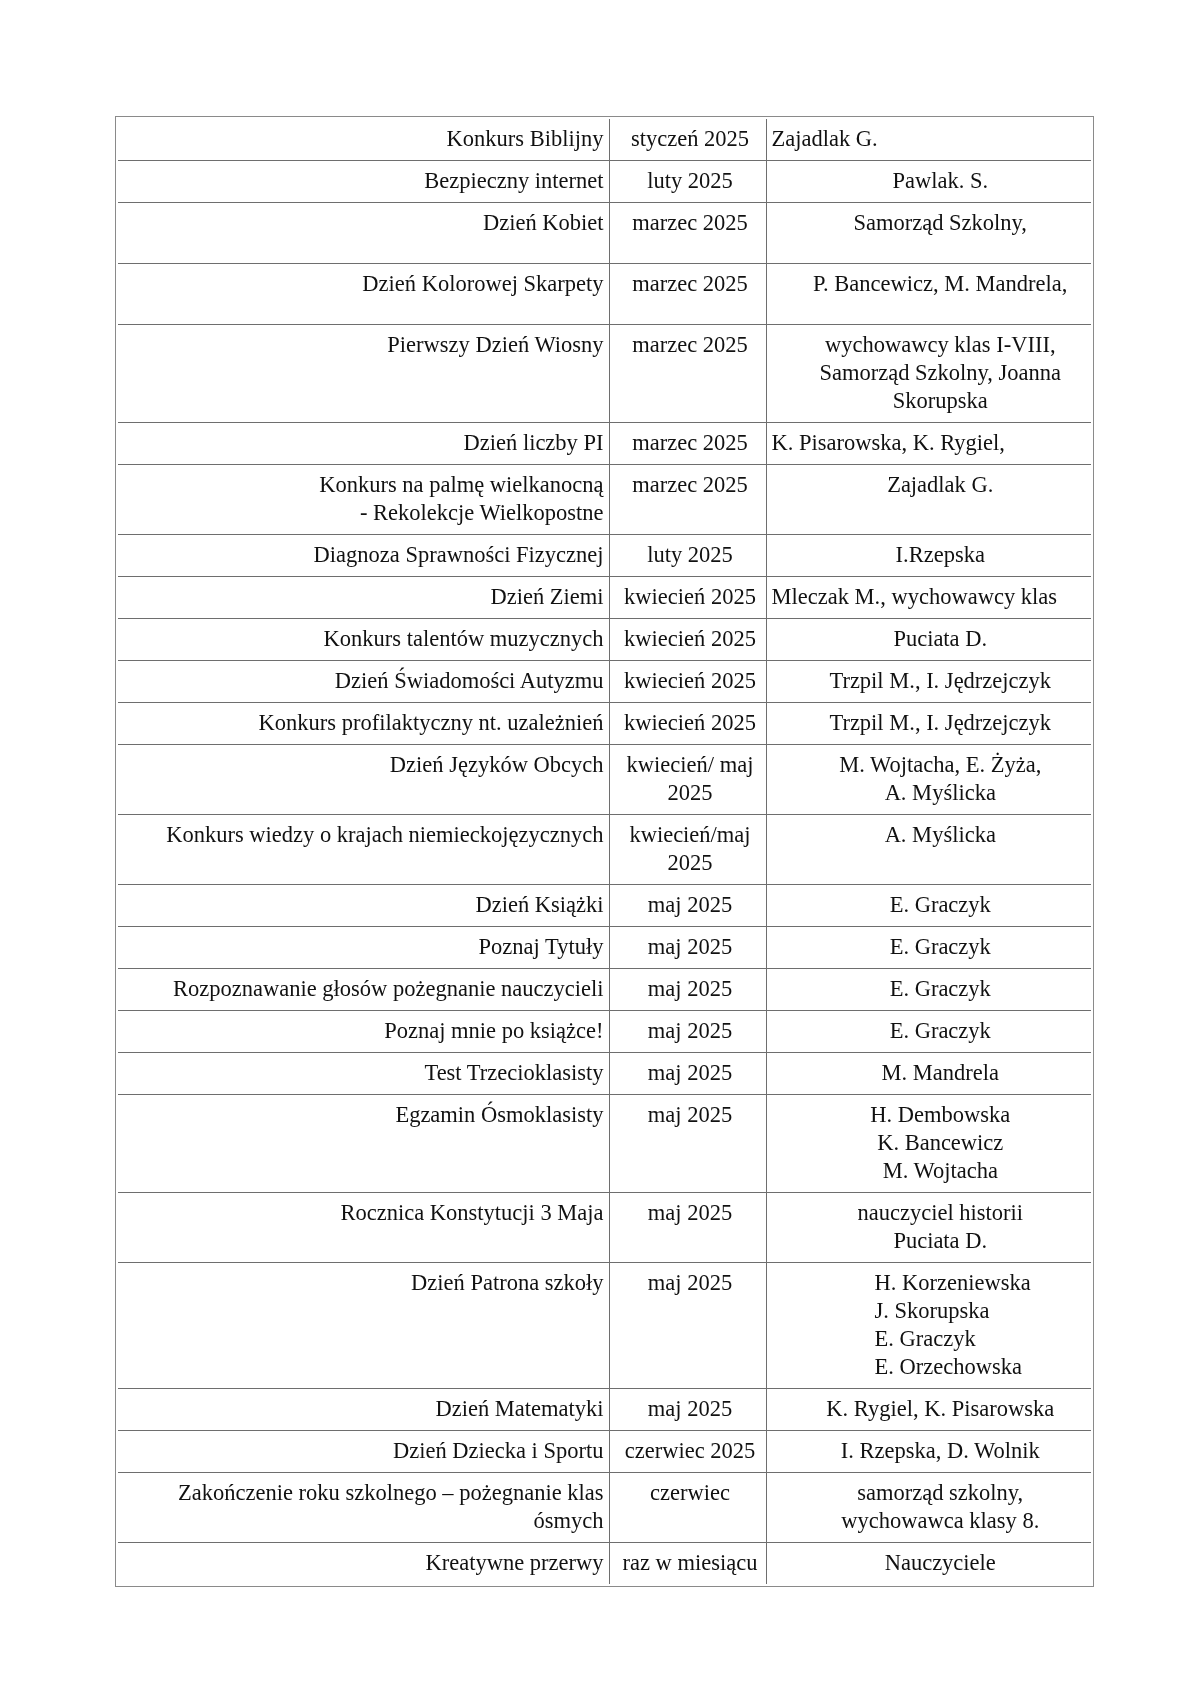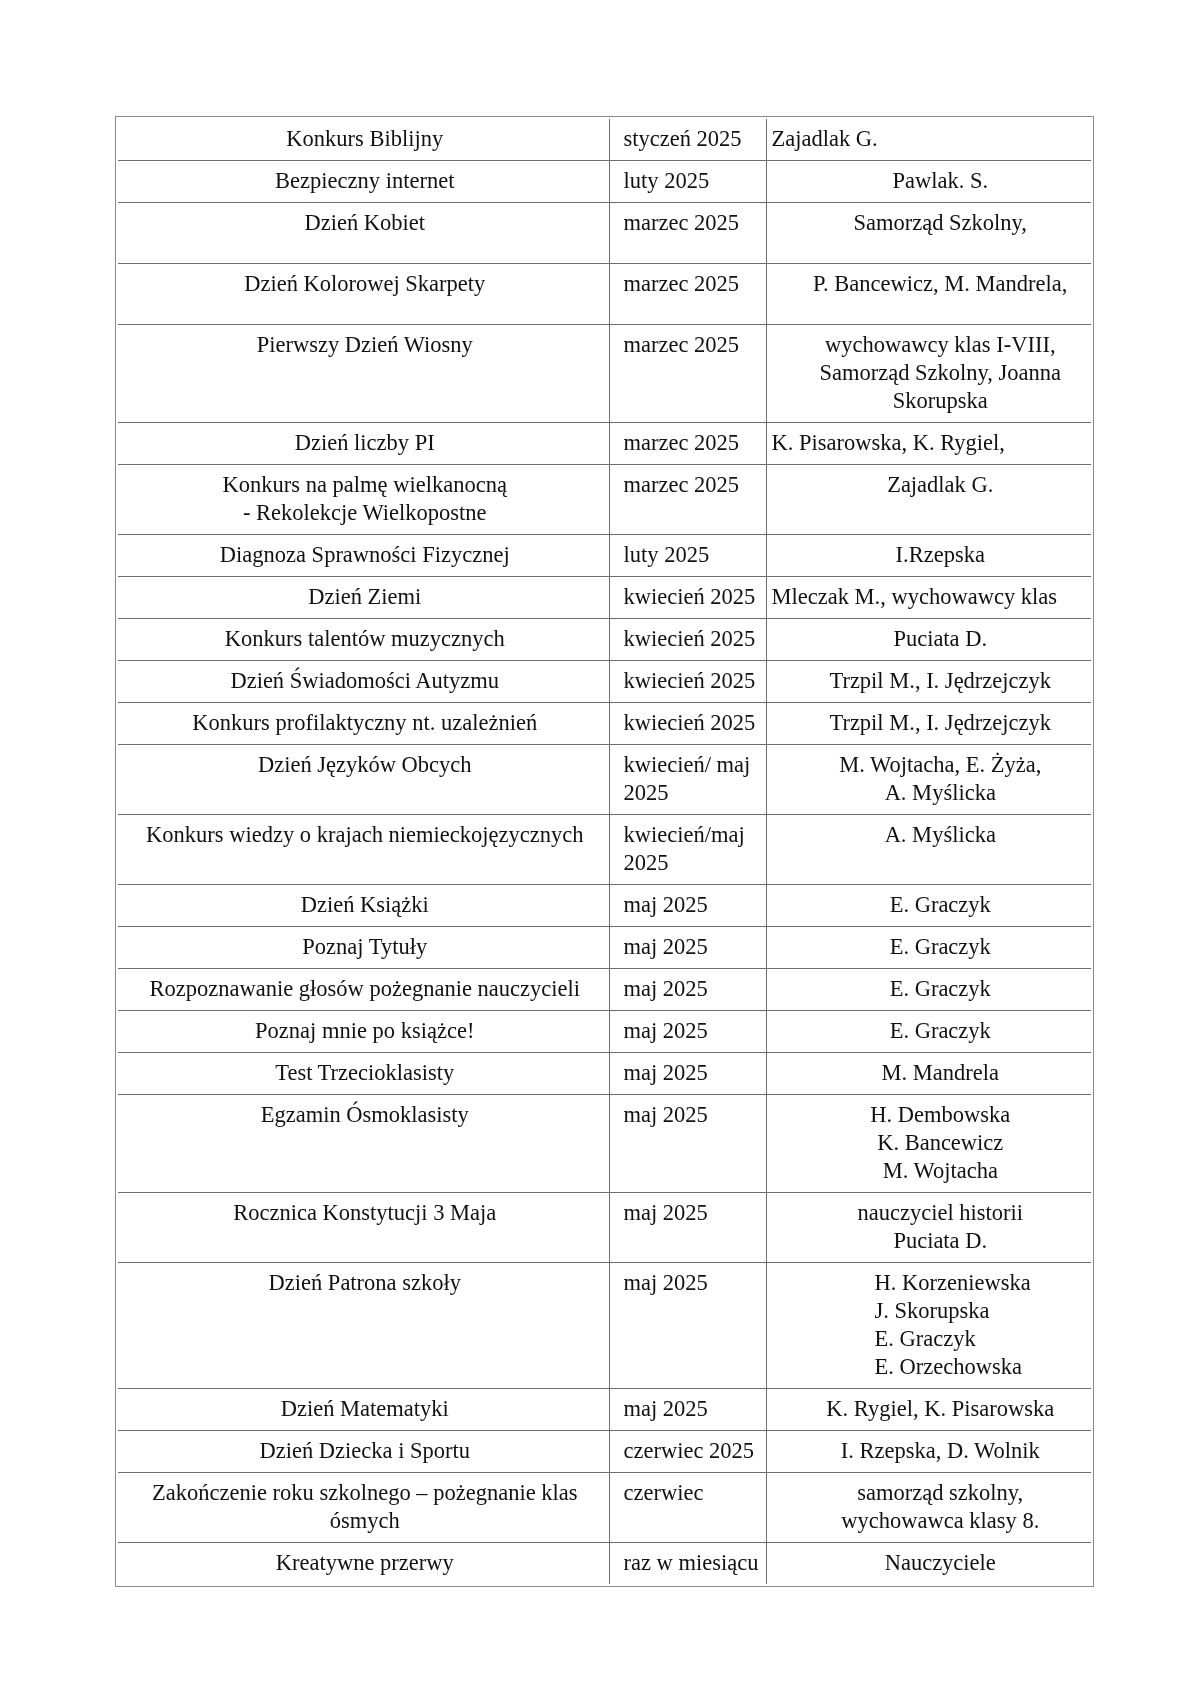--- a/index.html
+++ b/index.html
@@ -36,22 +36,22 @@
       vertical-align: top;
       font-size: 22.5px;
       line-height: 28px;
       padding: 6px 5px 7px 8px;
       white-space: normal;
     }
     tr:first-child td { border-top: none; }
     tr:last-child td { border-bottom: none; }
     td:first-child { border-left: none; }
     td:last-child { border-right: none; padding-left: 28px; }
-    td.event { text-align: center; margin-top: 40px; }
-    td.date { padding-left: 14px; padding-right: 3px; }
+    td.event { text-align: right; margin-top: 40px; }
+    td.date { text-align: center; padding-left: 8px; padding-right: 3px; }
     td.resp { text-align: center; }
     td.resp.left { text-align: left; padding-left: 5px; }
     td.resp.indent-list { text-align: left; padding-left: 108px; }
     .line { display: block; }
     tr.h-tall td { padding-bottom: 26px; }
   </style>
 </head>
 <body>
 
 <div class="table-wrap">

